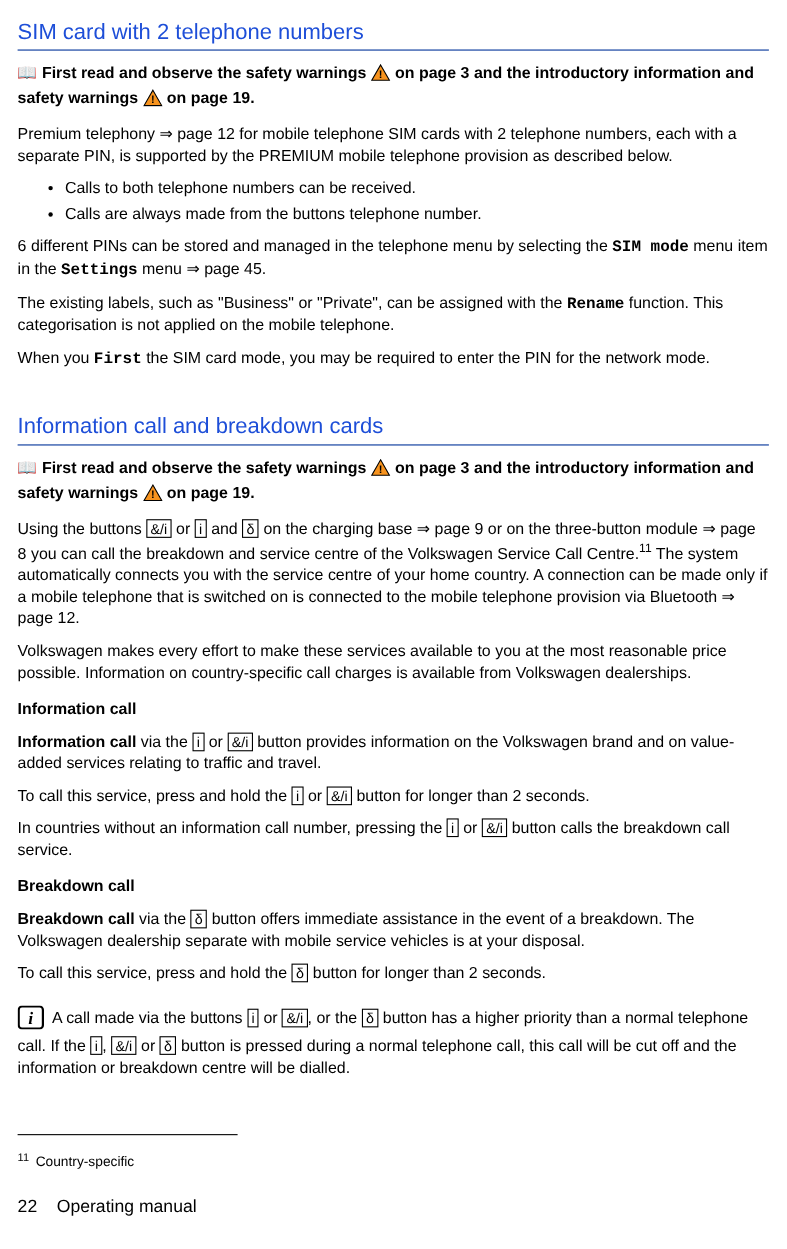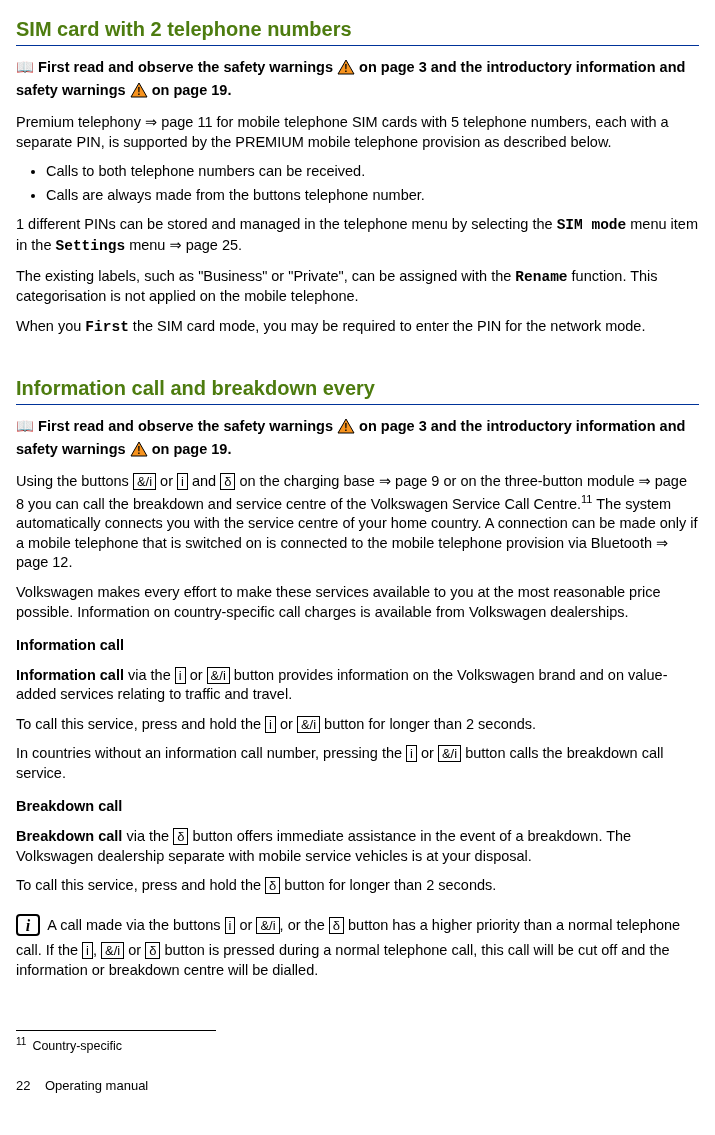--- a/index.html
+++ b/index.html
@@ -6,23 +6,23 @@
       font-family: Arial, Helvetica, sans-serif;
       font-size: 14.5px;
       line-height: 1.35;
       color: #000;
       margin: 0;
       padding: 8px 16px 16px 16px;
       width: 715px;
       box-sizing: border-box;
     }
     h2 {
-      color: #4d7c0f;
+      color: #1d4ed8;
       font-size: 20px;
-      font-weight: bold;
+      font-weight: normal;
       border-bottom: 1px solid #003399;
       padding-bottom: 2px;
       margin-top: 8px;
       margin-bottom: 12px;
     }
     h2.spaced {
       margin-top: 38px;
     }
     p {
       margin: 10px 0;
@@ -37,21 +37,21 @@
     .info-icon {
       display: inline-block;
       vertical-align: -6px;
       margin-right: 4px;
     }
     ul {
       margin: 8px 0;
       padding-left: 30px;
     }
     li {
-      margin: 4px 0;
+      margin: 4px 13px;
     }
     .mono {
       font-family: "Courier New", Courier, monospace;
       font-weight: bold;
     }
     .btn-box {
       display: inline-block;
       border: 1px solid #000;
       padding: 0 3px;
       font-size: 13px;
@@ -64,32 +64,32 @@
       margin-bottom: 8px;
     }
     .footnote-sep {
       border: none;
       border-top: 1px solid #000;
       width: 200px;
       margin: 50px 0 4px 0;
     }
     .footnote {
       font-size: 12.5px;
-      margin: 4px 0;
+      margin: 14px 0;
     }
     .footnote sup {
       font-size: 10px;
       margin-right: 6px;
     }
     sup.fn {
       font-size: 11px;
     }
     .page-footer {
       margin-top: 22px;
-      font-size: 13px;
+      font-size: 16px;
     }
   </style>
 </head>
 <body>
 
 <h2>SIM card with 2 telephone numbers</h2>
 
 <p>
   <span class="bold">
     <span>📖 </span>
@@ -104,40 +104,40 @@
     <span class="warn-icon">
       <svg width="18" height="16">
           <polygon points="9,1 17,15 1,15" fill="#f7931e" stroke="#000" stroke-width="1"></polygon>
           <text x="9" y="13" text-anchor="middle" font-size="10" font-weight="bold" fill="#000">!</text>
         </svg>
     </span>
     <span>on page 19.</span>
   </span>
 </p>
 
-<p>Premium telephony ⇒ page 11 for mobile telephone SIM cards with 5 telephone numbers, each with a separate PIN, is supported by the PREMIUM mobile telephone provision as described below.</p>
+<p>Premium telephony ⇒ page 12 for mobile telephone SIM cards with 2 telephone numbers, each with a separate PIN, is supported by the PREMIUM mobile telephone provision as described below.</p>
 
 <ul>
   <li>Calls to both telephone numbers can be received.</li>
   <li>Calls are always made from the buttons telephone number.</li>
 </ul>
 
 <p>
-  <span>1 different PINs can be stored and managed in the telephone menu by selecting the </span><span class="mono">SIM mode</span><span> menu item in the </span><span class="mono">Settings</span><span> menu ⇒ page 25.</span>
+  <span>6 different PINs can be stored and managed in the telephone menu by selecting the </span><span class="mono">SIM mode</span><span> menu item in the </span><span class="mono">Settings</span><span> menu ⇒ page 45.</span>
 </p>
 
 <p>
   <span>The existing labels, such as "Business" or "Private", can be assigned with the </span><span class="mono">Rename</span><span> function. This categorisation is not applied on the mobile telephone.</span>
 </p>
 
 <p>
   <span>When you </span><span class="mono">First</span><span> the SIM card mode, you may be required to enter the PIN for the network mode.</span>
 </p>
 
-<h2 class="spaced">Information call and breakdown every</h2>
+<h2 class="spaced">Information call and breakdown cards</h2>
 
 <p>
   <span class="bold">
     <span>📖 </span>
     <span>First read and observe the safety warnings</span>
     <span class="warn-icon">
       <svg width="18" height="16">
           <polygon points="9,1 17,15 1,15" fill="#f7931e" stroke="#000" stroke-width="1"></polygon>
           <text x="9" y="13" text-anchor="middle" font-size="10" font-weight="bold" fill="#000">!</text>
         </svg>

